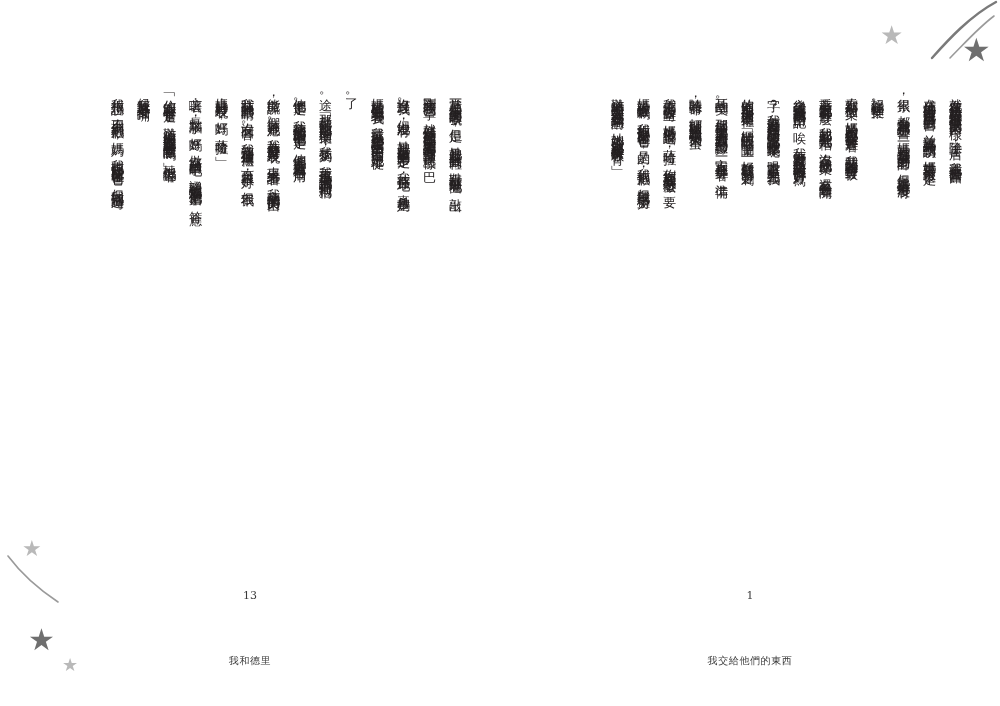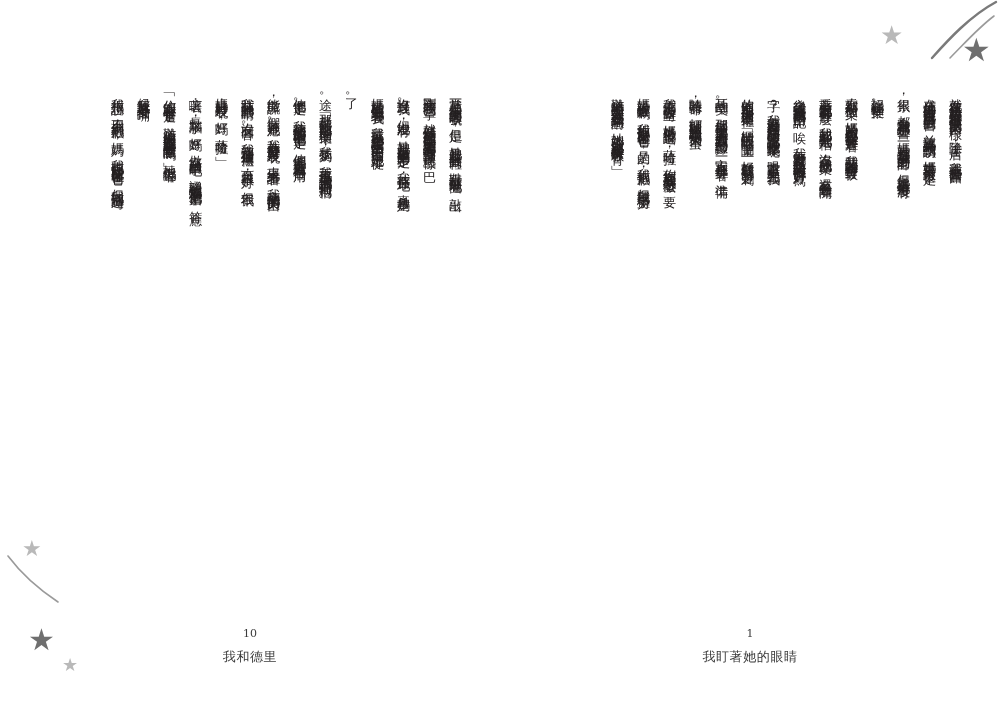--- a/index.html
+++ b/index.html
@@ -82,21 +82,21 @@
     bottom: 36px;
     left: 0;
     right: 0;
     text-align: center;
     font-size: 10.5px;
     color: #3a3a3a;
     line-height: 1.9;
     font-family: "DejaVu Serif", "Liberation Serif", serif;
   }
   .page-footer .pg-num { display: block; font-size: 11px; }
-  .page-footer .pg-title { display: block; font-size: 13px; letter-spacing: 0.6px; }
+  .page-footer .pg-title { display: block; font-size: 10px; letter-spacing: 0.6px; margin-top: 44px; }
 </style>
 </head>
 <body>
 
 <div class="deco" id="deco-swoosh">
   <svg width="70" height="60" viewBox="0 0 70 60">
     <path d="M2 58 C 18 40, 40 16, 66 2" stroke="#7a7a7a" stroke-width="2.4" fill="none" stroke-linecap="round"></path>
     <path d="M20 58 C 34 44, 48 28, 64 16" stroke="#9a9a9a" stroke-width="1.6" fill="none" stroke-linecap="round"></path>
   </svg>
 </div>
@@ -135,21 +135,21 @@
       <div class="vcol">他們拿走了。我交給他們的東西他們拿走了。他們拿走這些就只有一個用</div>
       <div class="vcol">能撒謊，假裝答應她。我為什麼要好好表現？表現給誰看？我交給他們的東西，</div>
       <div class="vcol">我盯著她的眼睛，沒有回答。我知道這種儘無禮，而且很不好，但我不</div>
       <div class="vcol">媽媽好好表現，好嗎，薩哈拉？」</div>
       <div class="vcol">嚷著：「長點腦子，好嗎？做好自己的事吧，證明給他們看是他們錯了。答應</div>
       <div class="vcol">「你的心跟著爸爸走了，難道你的大腦也要跟著爸爸離開嗎？」她低聲嘟</div>
       <div class="vcol">候我最好不要插嘴。</div>
       <div class="vcol">我很想說：不用感到抱歉，媽媽，我也同樣沒能留住爸爸。但我知道這時</div>
     </div>
     <div class="page-footer">
-      <span class="pg-num">10</span>
+      <span class="pg-num">13</span>
       <span class="pg-title">我和德里</span>
     </div>
   </div>
 
   <div class="page">
     <div class="page-body">
       <div class="vcol">就像在買牛奶或雞蛋這種不可或缺的東西一樣。除了書店，我還會去圖書館，</div>
       <div class="vcol">在成堆的書山裡挑選自己喜歡的書，並讓媽媽為我朗讀。媽媽只要下班後不是</div>
       <div class="vcol">很累，都會為我讀那些書。媽媽一直都是我最好的老師。但是這些事情都沒有</div>
       <div class="vcol">記錄在檔案裡。</div>
@@ -159,17 +159,17 @@
       <div class="vcol">字？我怎麼就沒有在四年級的時候認認真真完成作業呢？眼看著史丁先生把我</div>
       <div class="vcol">的信塞進了那個大檔案櫃裡。櫃門被「哐噹」一聲關上，好像朝我發出一聲刺</div>
       <div class="vcol">耳的嘲笑。那個櫃子裡裝滿了所有對我不利的證據，它一直在那裡等著，準備</div>
       <div class="vcol">隨時聽命，打開櫃門來證明我是個大笨蛋。</div>
       <div class="vcol">我們走出辦公室時，媽媽低聲說道：「薩哈拉，你到底想要我怎麼做？要</div>
       <div class="vcol">媽媽說你道歉嗎？我很抱歉沒留住爸爸。是的，我很抱歉，但我已經盡力了。</div>
       <div class="vcol">難道離婚的女人就應該受到懲罰？她的孩子就必須接受特殊教育？」</div>
     </div>
     <div class="page-footer">
       <span class="pg-num">1</span>
-      <span class="pg-title">我盯著她的眼睛</span>
+      <span class="pg-title">我交給他們的東西</span>
     </div>
   </div>
 
 </div>
 
 </body></html>

